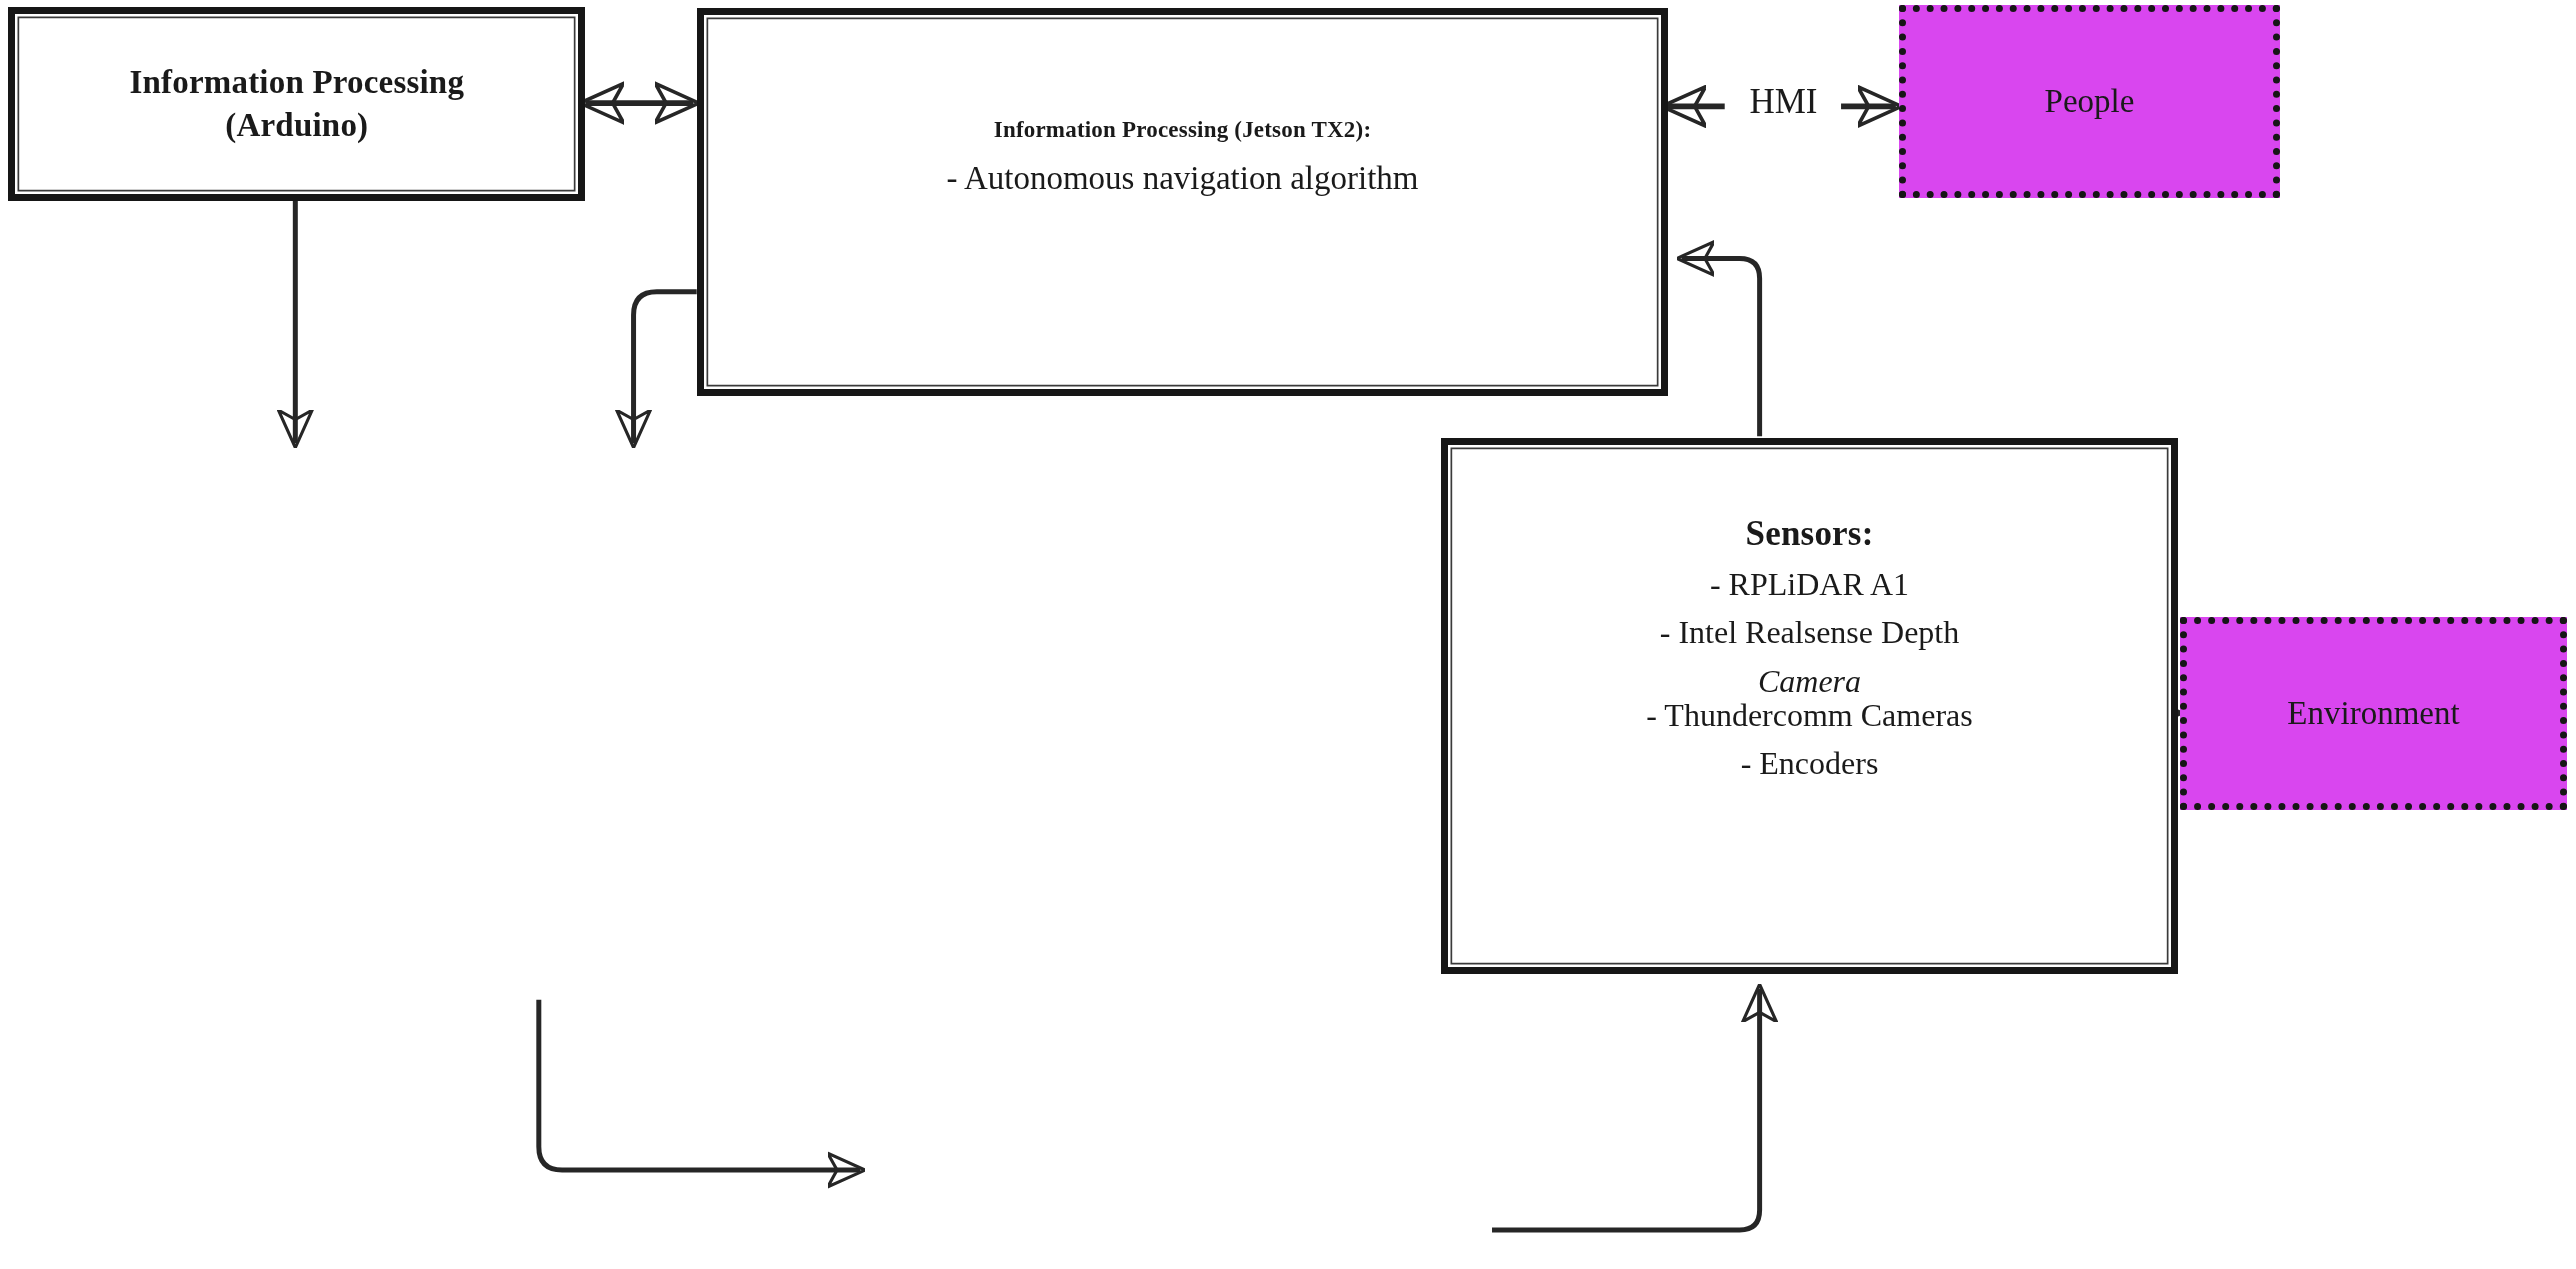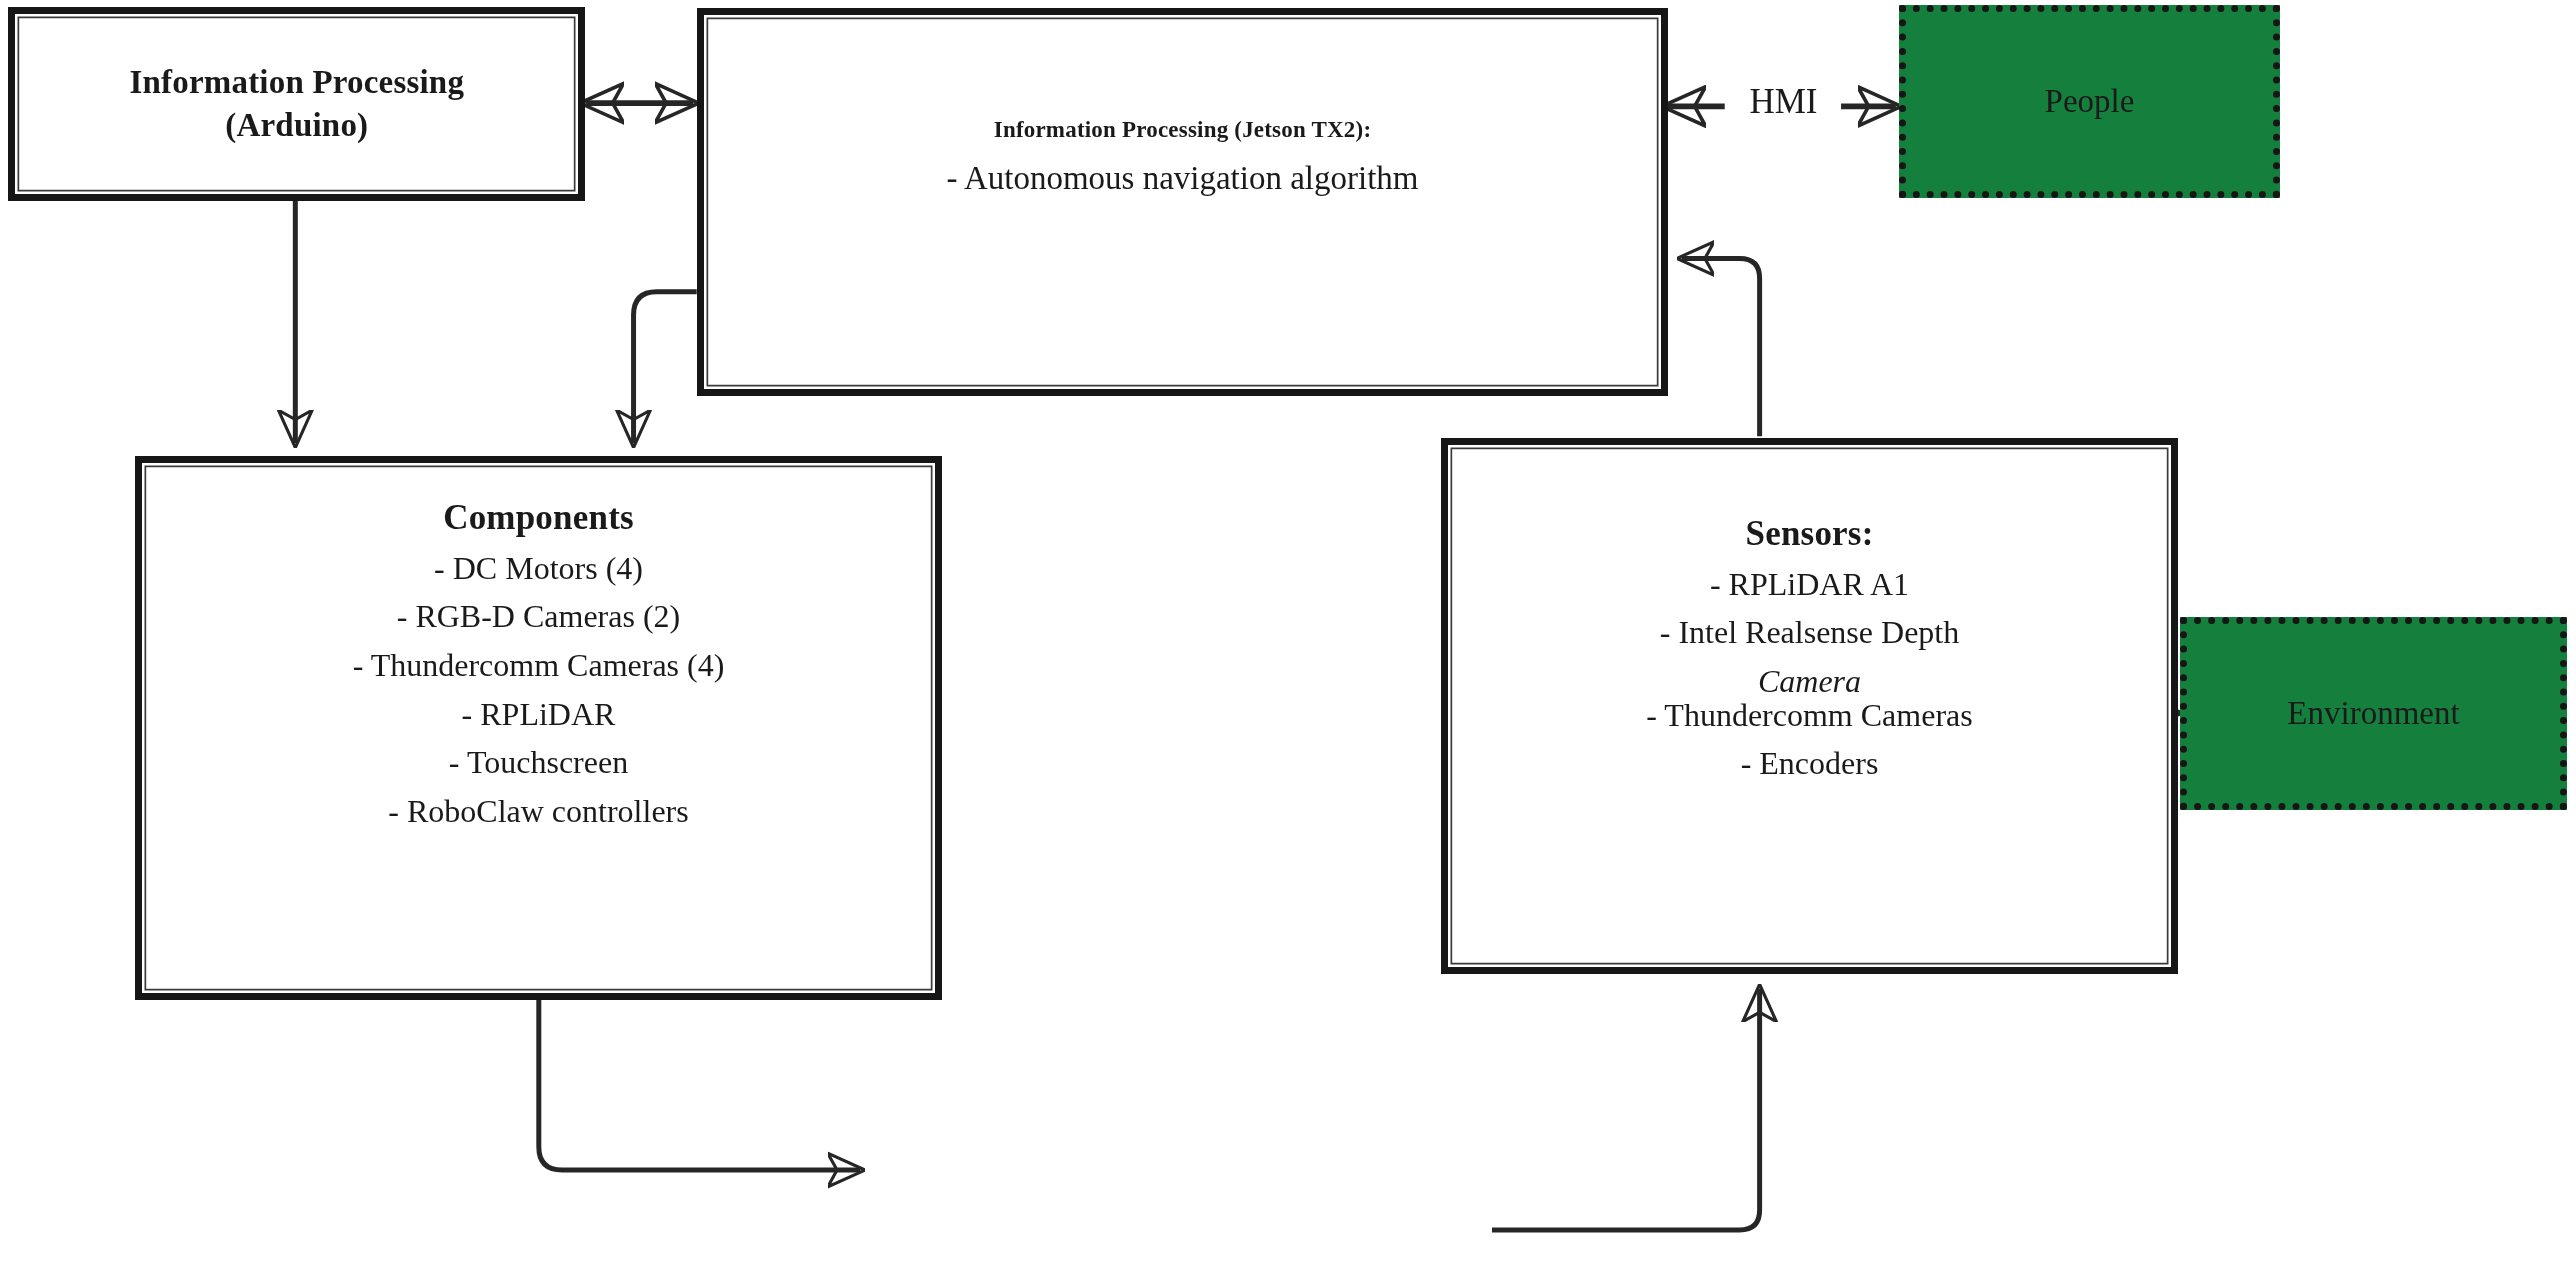--- a/index.html
+++ b/index.html
@@ -21,21 +21,21 @@
   }
   .box .title{
     font-weight:bold;
     letter-spacing:0.2px;
   }
   .box .line{ white-space:nowrap; }
 
   
   .entity{
     position:absolute;
-    background:#15803d;
+    background:#d946ef;
     border:7.5px dotted #161616;
     box-sizing:border-box;
     display:flex;
     align-items:center;
     justify-content:center;
     text-align:center;
   }
 
   
   .conn-label{
@@ -105,29 +105,20 @@
     <div class="title" style="font-size:23px;">Information Processing (Jetson TX2):</div>
     <div class="line" style="margin-top:11.6px;">- Autonomous navigation algorithm</div>
   </div>
 
   <div class="conn-label" style="left:1727px; top:84px; width:113px; font-size:35px; line-height:1;">HMI</div>
 
   <div class="entity" style="left:1899px; top:5px; width:381px; height:193px; font-size:33px;">
     <span>People</span>
   </div>
 
-  <div class="box" style="left:135px; top:456px; width:807px; height:544px; font-size:32px; line-height:1.05; justify-content:flex-start; padding-top:37px;">
-    <div class="title" style="font-size:35px; margin-bottom:15px;">Components</div>
-    <div class="line" style="margin-bottom:15px;">- DC Motors (4)</div>
-    <div class="line" style="margin-bottom:15px;">-  RGB-D Cameras (2)</div>
-    <div class="line" style="margin-bottom:15px;">- Thundercomm Cameras (4)</div>
-    <div class="line" style="margin-bottom:15px;">-  RPLiDAR</div>
-    <div class="line" style="margin-bottom:15px;">- Touchscreen</div>
-    <div class="line">- RoboClaw controllers</div>
-  </div>
 
   <div class="box" style="left:1441px; top:438px; width:737px; height:536px; font-size:32px; line-height:1.05; justify-content:flex-start; padding-top:71px;">
     <div class="title" style="font-size:35px; margin-bottom:15px;">Sensors:</div>
     <div class="line" style="margin-bottom:15px;">- RPLiDAR A1</div>
     <div class="line" style="margin-bottom:15px;">- Intel Realsense Depth</div>
     <div class="line" style="font-style:italic;">Camera</div>
     <div class="line" style="margin-bottom:15px;">- Thundercomm Cameras</div>
     <div class="line">- Encoders</div>
   </div>
 

